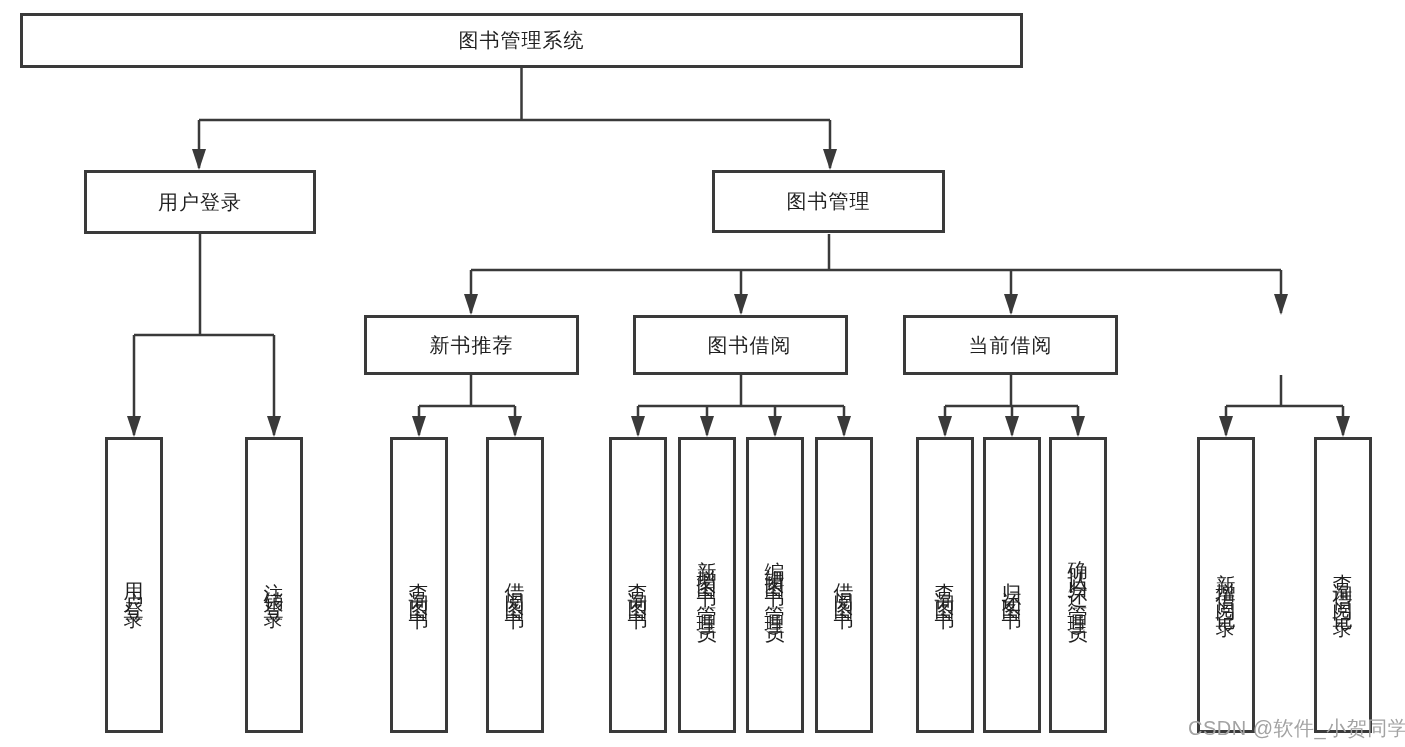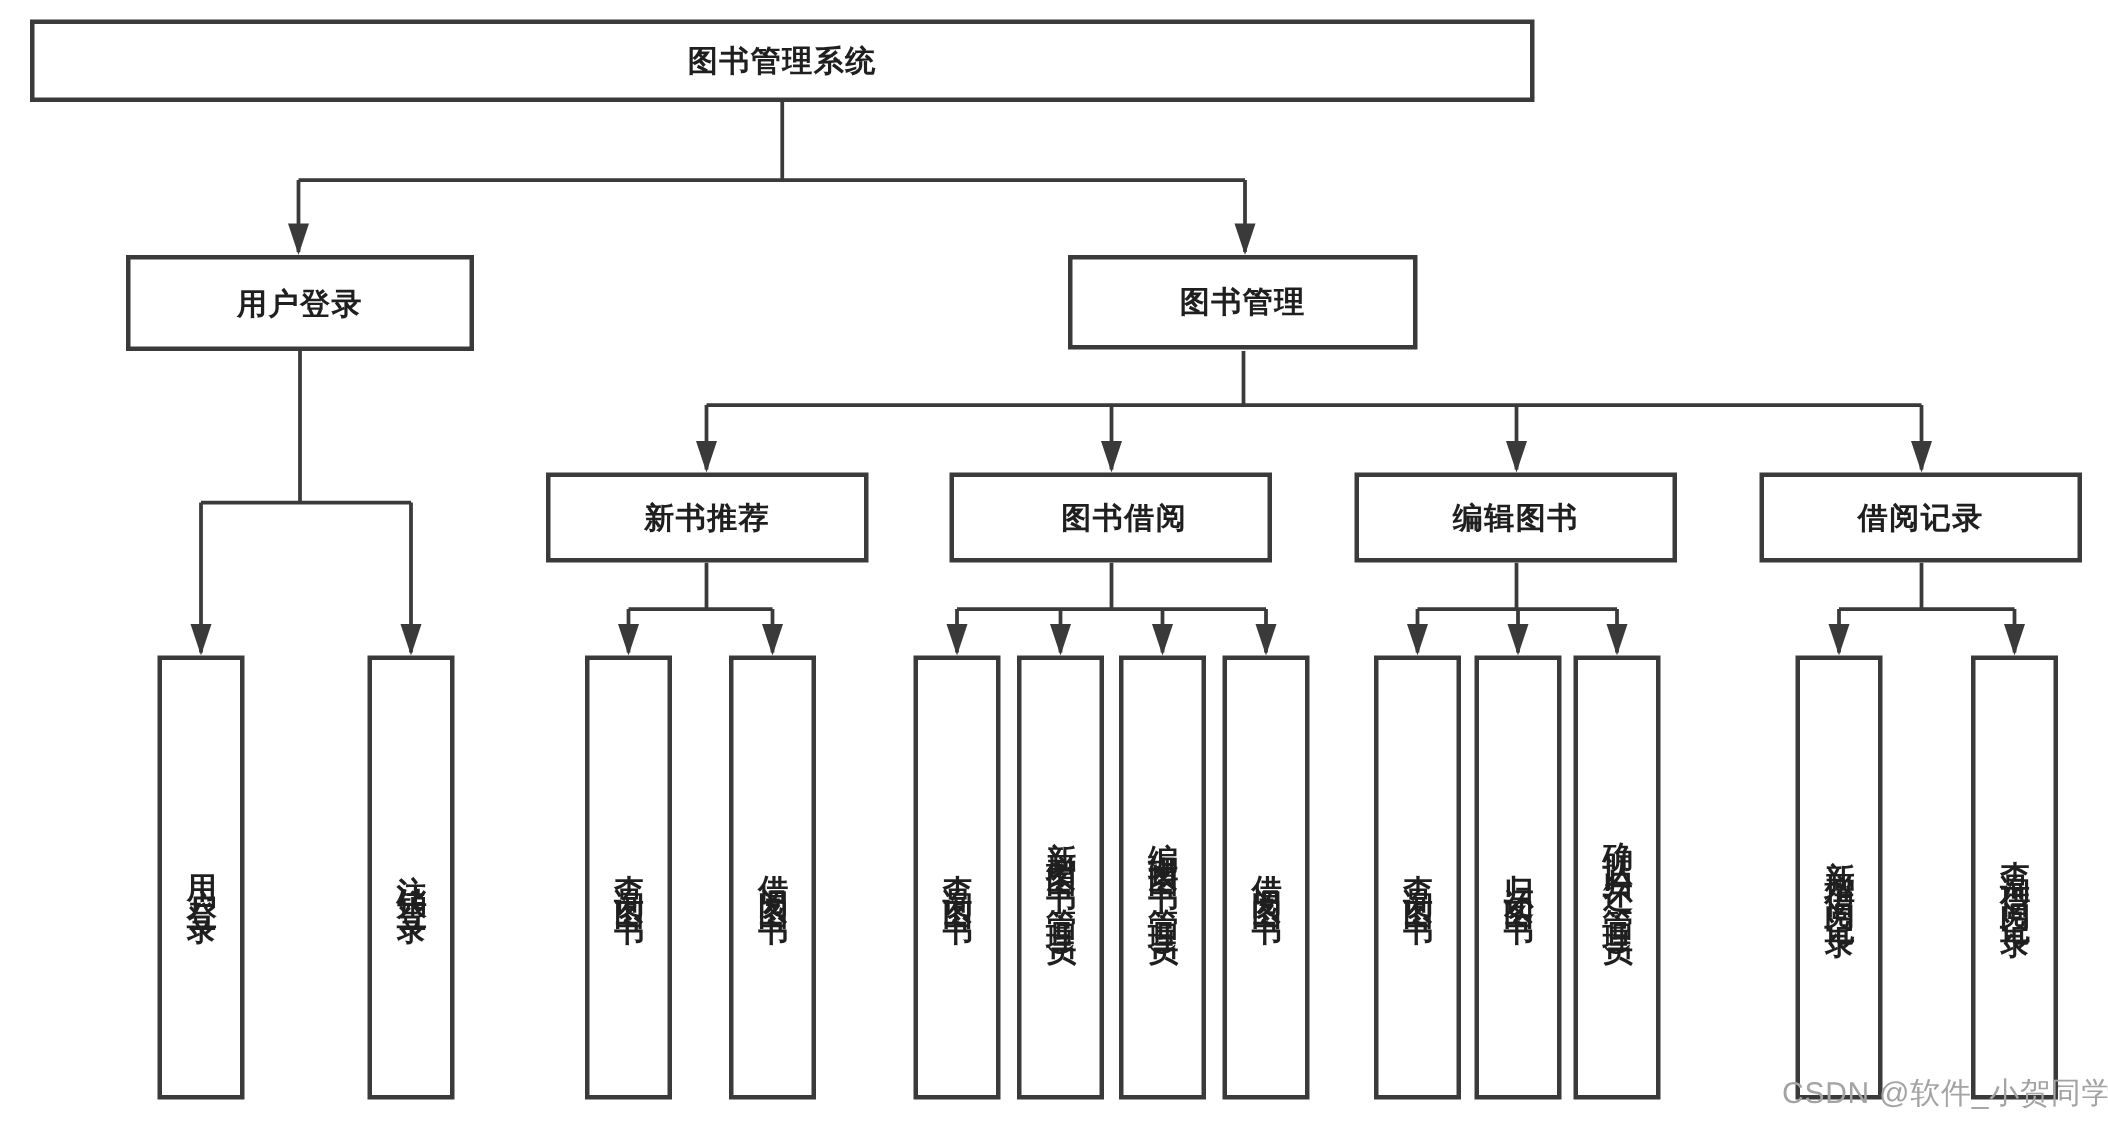--- a/index.html
+++ b/index.html
@@ -27,21 +27,20 @@
     border: 3px solid #3a3a3a;
     background: #ffffff;
     display: flex;
     align-items: center;
     justify-content: center;
     z-index: 1;
     color: #1f1f1f;
     font-size: 20px;
     letter-spacing: 1px;
     text-align: center;
-    font-weight: bold;
   }
   .leaf span {
     writing-mode: vertical-rl;
     text-orientation: mixed;
     letter-spacing: 9px;
     line-height: 1;
     white-space: nowrap;
   }
   
   .n-root  { left: 20px;  top: 13px;  width: 1003px; height: 55px; }
@@ -119,22 +118,21 @@
     <use href="#arr" x="1343" y="437"></use>
   </svg>
 
   <div class="box n-root">图书管理系统</div>
 
   <div class="box n-login">用户登录</div>
   <div class="box n-rec">新书推荐</div>
 
   <div class="box n-mgmt">图书管理</div>
   <div class="box n-bor">图书借阅</div>
-  <div class="box n-cur">编辑图书</div>
-  <div class="box n-rcd">借阅记录</div>
+  <div class="box n-cur">当前借阅</div>
 
   <div class="box leaf l-1">
     <span>用户登录</span>
   </div>
   <div class="box leaf l-2">
     <span>注销登录</span>
   </div>
 
   <div class="box leaf l-3">
     <span>查询图书</span>

